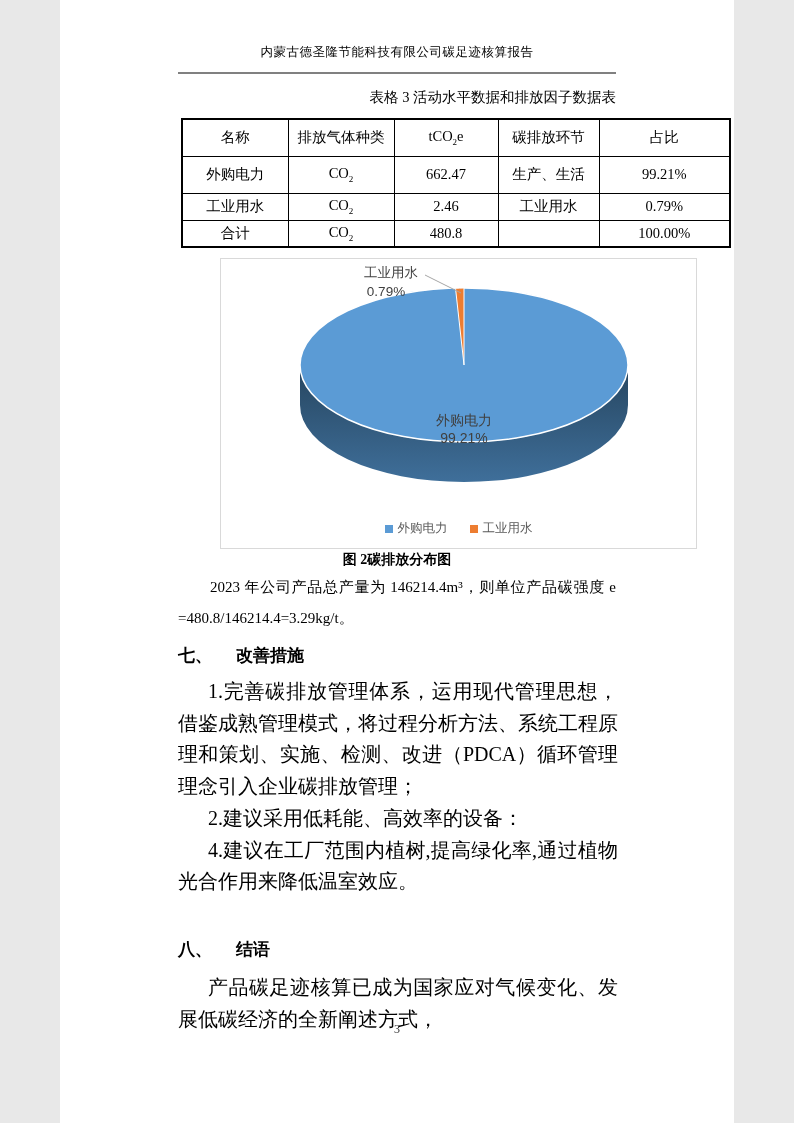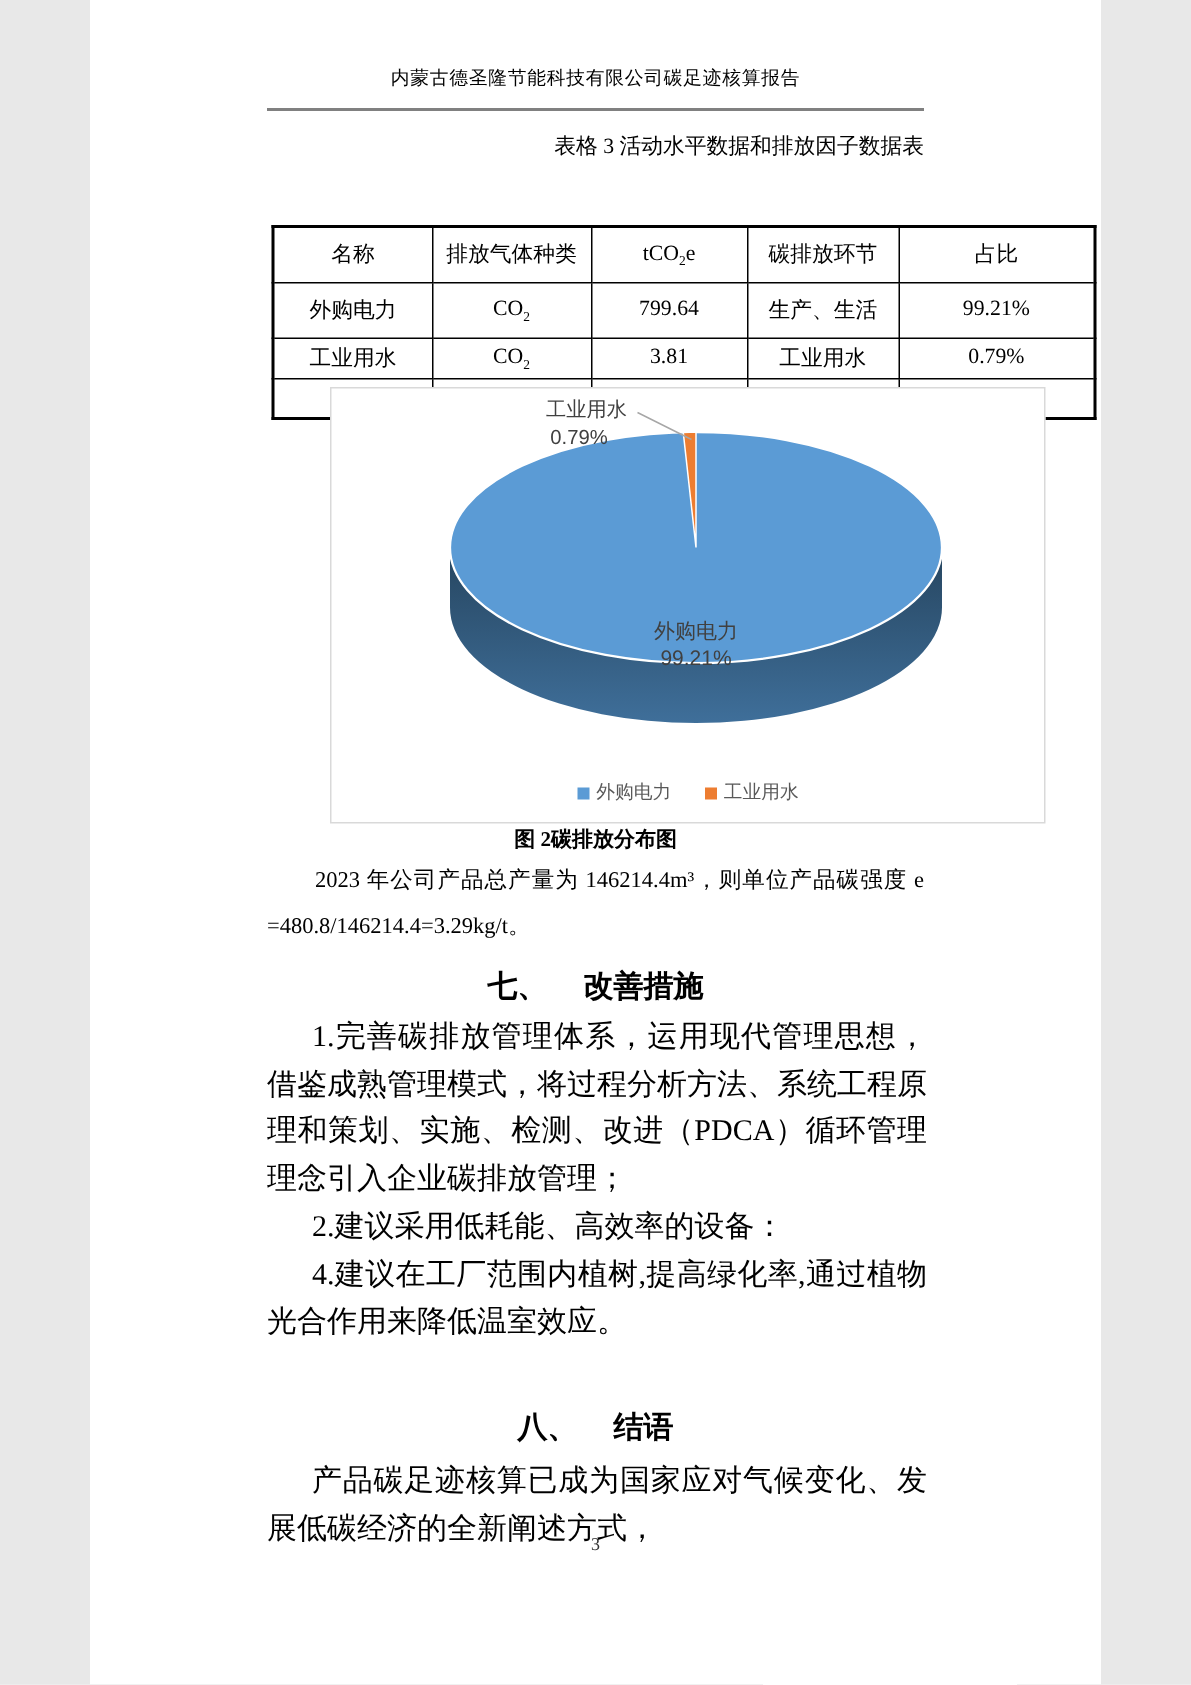--- a/index.html
+++ b/index.html
@@ -14,21 +14,21 @@
     text-align:center; font-size:12.5px; letter-spacing:.5px;
     padding-bottom:11px; border-bottom:2px solid #808080;
   }
   .table-caption {
     position:absolute; top:88px; left:118px; right:118px;
     text-align:right; font-size:14.5px;
   }
   table.data {
     position:absolute; top:118px; left:121px;
     border-collapse:collapse; table-layout:fixed; width:548px;
-    border:2px solid #000; font-size:14.5px;margin-top:32px;
+    border:2px solid #000; font-size:14.5px;
   }
   table.data td, table.data th {
     border:1px solid #000; text-align:center; vertical-align:middle;
     font-weight:normal; padding:0 2px;
   }
   tr.tall { height:37px; } tr.short { height:27px; }
   sub { font-size:9px; }
   .chart-frame {
     position:absolute; top:258px; left:160px; width:477px; height:291px;
     border:1px solid #d9d9d9; background:#fff;
@@ -45,21 +45,21 @@
   .swatch { width:8px; height:8px; display:inline-block; }
   .swatch.blue { background:#5b9bd5; } .swatch.orange { background:#ed7d31; }
   .figure-caption {
     position:absolute; top:551px; left:118px; right:118px;
     text-align:center; font-weight:bold; font-size:14px;
   }
   .para-production { position:absolute; top:572px; left:118px; right:118px;
     font-size:15px; line-height:31px; }
   .para-production .l1 { text-align:justify; text-align-last:justify; text-indent:32px; }
   .section-heading { position:absolute; left:118px; right:118px;
-    font-size:20px; font-weight:bold;text-align:center; }
+    font-size:17px; font-weight:bold; }
   .section-heading .gap { display:inline-block; width:24px; }
   .h7 { top:644px; } .h8 { top:938px; }
   .flow { position:absolute; left:118px; right:116px;
     font-size:20px; line-height:31.7px; text-align:justify; }
   .flow p { text-indent:30px; }
   .items { top:676px; }
   .closing { top:972px; }
   .page-number { position:absolute; top:1022px; left:0; right:0;
     text-align:center; font-size:12px; color:#333; }
 </style>
@@ -86,28 +86,28 @@
       <tr class="tall">
         <th>名称</th>
         <th>排放气体种类</th>
         <th><span>tCO</span><sub>2</sub><span>e</span></th>
         <th>碳排放环节</th>
         <th>占比</th>
       </tr>
       <tr class="tall">
         <td>外购电力</td>
         <td><span>CO</span><sub>2</sub></td>
-        <td>799.64</td>
+        <td>662.47</td>
         <td>生产、生活</td>
         <td>99.21%</td>
       </tr>
       <tr class="short">
         <td>工业用水</td>
         <td><span>CO</span><sub>2</sub></td>
-        <td>3.81</td>
+        <td>2.46</td>
         <td>工业用水</td>
         <td>0.79%</td>
       </tr>
       <tr class="short">
         <td>合计</td>
         <td><span>CO</span><sub>2</sub></td>
         <td>480.8</td>
         <td></td>
         <td>100.00%</td>
       </tr>

